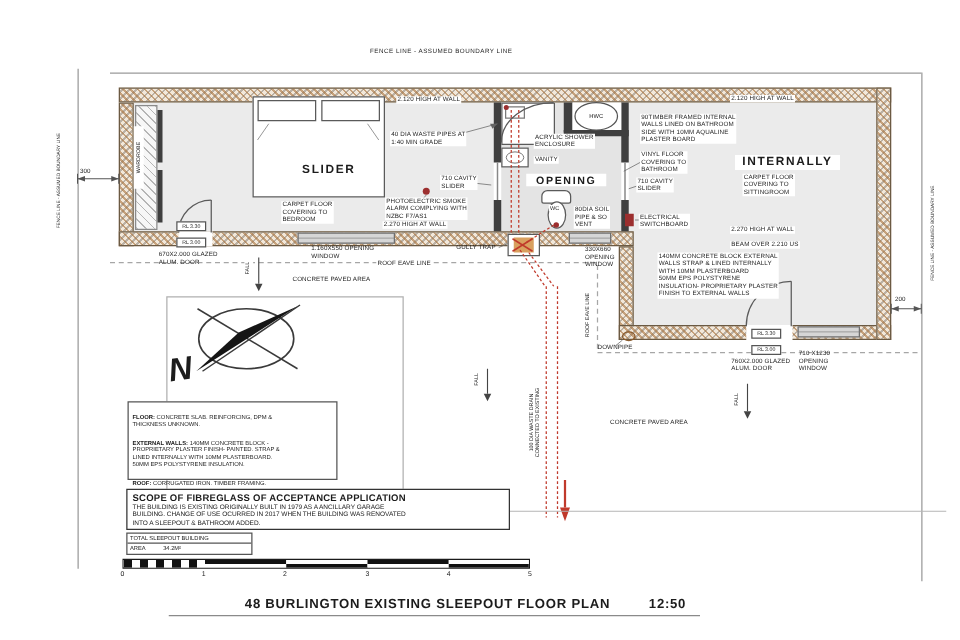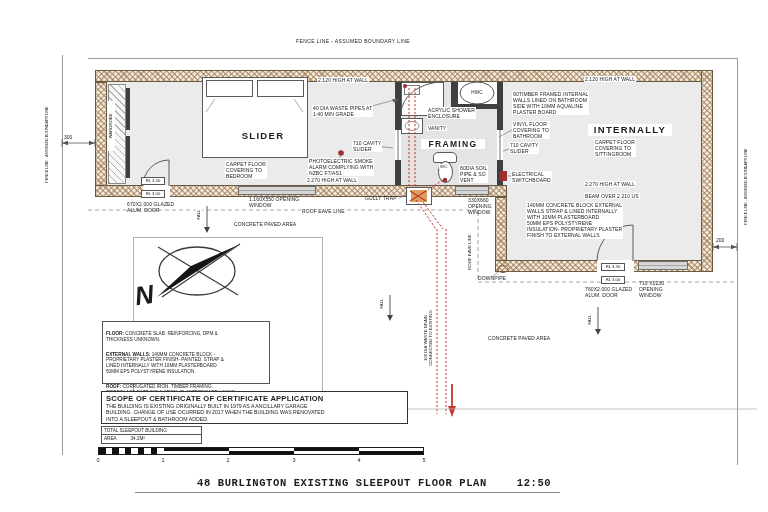--- a/index.html
+++ b/index.html
@@ -37,21 +37,21 @@
   .notesbox p{margin:0 0 3px 0;}
   .nlabel{font-weight:bold;}
   .scopebox{position:absolute;border:1.4px solid #333;background:#fff;z-index:32;padding:2px 4px;}
   .scopetitle{font-size:7.6px;font-weight:bold;letter-spacing:.2px;}
   .scopebody{font-size:5.2px;line-height:1.22;white-space:pre-line;}
   .totalbox{position:absolute;border:1px solid #555;background:#fff;z-index:32;font-size:4.6px;}
   .totalbox .r1{border-bottom:1px solid #555;padding:1px 2px;}
   .totalbox .r2{display:flex;gap:14px;padding:1px 2px;}
   .tick{position:absolute;font-size:5.5px;z-index:50;width:10px;text-align:center;}
   .seg{position:absolute;top:0;height:100%;}
-  .title{position:absolute;font-size:10.5px;font-weight:bold;letter-spacing:.6px;z-index:50;text-align:center;font-family:Liberation Mono, monospace;}
+  .title{position:absolute;font-size:10.5px;font-weight:bold;letter-spacing:.6px;z-index:50;text-align:center;}
 </style>
 </head>
 <body>
 
 <div id="sheet">
 
   <div class="bline" style="left:88px;top:58px;width:649px;height:1px;"></div>
   <div class="bline" style="left:62px;top:55px;width:1px;height:400px;"></div>
   <div class="bline" style="left:737px;top:58px;width:1px;height:407px;"></div>
   <div class="ann nobg" style="left:295px;top:38px;letter-spacing:.4px;">FENCE LINE - ASSUMED BOUNDARY LINE</div>
@@ -107,21 +107,21 @@
 THICKNESS UNKNOWN.</span></p>
     <p><span class="nlabel">EXTERNAL WALLS:</span><span> 140MM CONCRETE BLOCK -
 PROPRIETARY PLASTER FINISH- PAINTED. STRAP &amp;
 LINED INTERNALLY WITH 10MM PLASTERBOARD.
 50MM EPS POLYSTYRENE INSULATION.</span></p>
     <p><span class="nlabel">ROOF:</span><span> CORRUGATED IRON. TIMBER FRAMING.
 FIBREGLASS BATT INSULATION. PLASTERBOARD LINING</span></p>
   </div>
 
   <div class="scopebox" style="left:101px;top:391px;width:307px;height:33px;">
-    <div class="scopetitle">SCOPE OF CERTIFICATE OF CERTIFICATE APPLICATION</div>
+    <div class="scopetitle">SCOPE OF FIBREGLASS OF ACCEPTANCE APPLICATION</div>
     <div class="scopebody">THE BUILDING IS EXISTING ORIGINALLY BUILT IN 1979 AS A ANCILLARY GARAGE
 BUILDING. CHANGE OF USE OCURRED IN 2017 WHEN THE BUILDING WAS RENOVATED
 INTO A SLEEPOUT &amp; BATHROOM ADDED.</div>
   </div>
 
   <div class="totalbox" style="left:101px;top:426px;width:101px;height:18px;">
     <div class="r1">TOTAL SLEEPOUT BUILDING</div>
     <div class="r2">
       <span>AREA</span>
       <span>34.2M²</span>
@@ -223,21 +223,21 @@
 
     <g>
       <ellipse cx="197" cy="271" rx="38" ry="24" fill="#fff" stroke="#3a3a3a" stroke-width="1.3"></ellipse>
       <line x1="162" y1="297" x2="240" y2="244" stroke="#3a3a3a" stroke-width="1.2"></line>
       <line x1="158" y1="247" x2="238" y2="295" stroke="#3a3a3a" stroke-width="1.2"></line>
       <polygon points="238,245 157,297 191,266" fill="#151515"></polygon>
     </g>
   </svg>
 
   <div class="ann room" style="left:228px;top:130px;width:70px;">SLIDER</div>
-  <div class="ann room" style="left:421px;top:139px;width:64px;font-size:8.5px;">FRAMING</div>
+  <div class="ann room" style="left:421px;top:139px;width:64px;font-size:8.5px;">OPENING</div>
   <div class="ann room" style="left:588px;top:124px;width:84px;">INTERNALLY</div>
   <div class="vrot" style="left:86px;top:122px;width:50px;height:8px;">WARDROBE</div>
 
   <div class="ann" style="left:317px;top:77px;">2.120 HIGH AT WALL</div>
   <div class="ann" style="left:312px;top:105px;">40 DIA WASTE PIPES AT
 1:40 MIN GRADE</div>
   <div class="ann" style="left:352px;top:140px;">710 CAVITY
 SLIDER</div>
   <div class="ann" style="left:308px;top:158px;">PHOTOELECTRIC  SMOKE
 ALARM COMPLYING WITH

